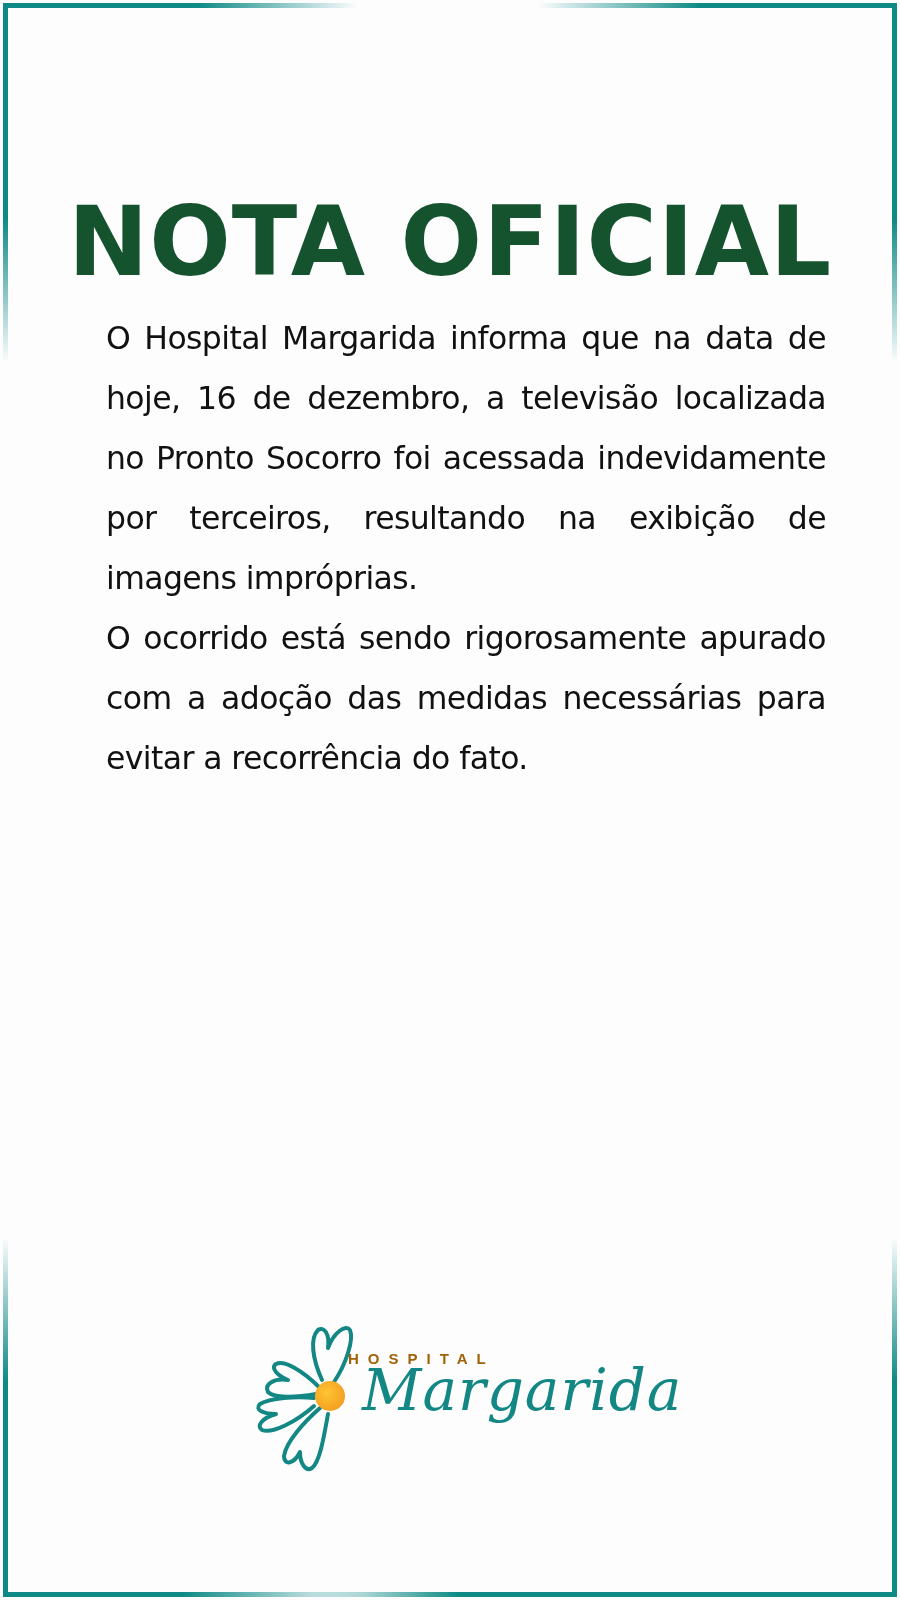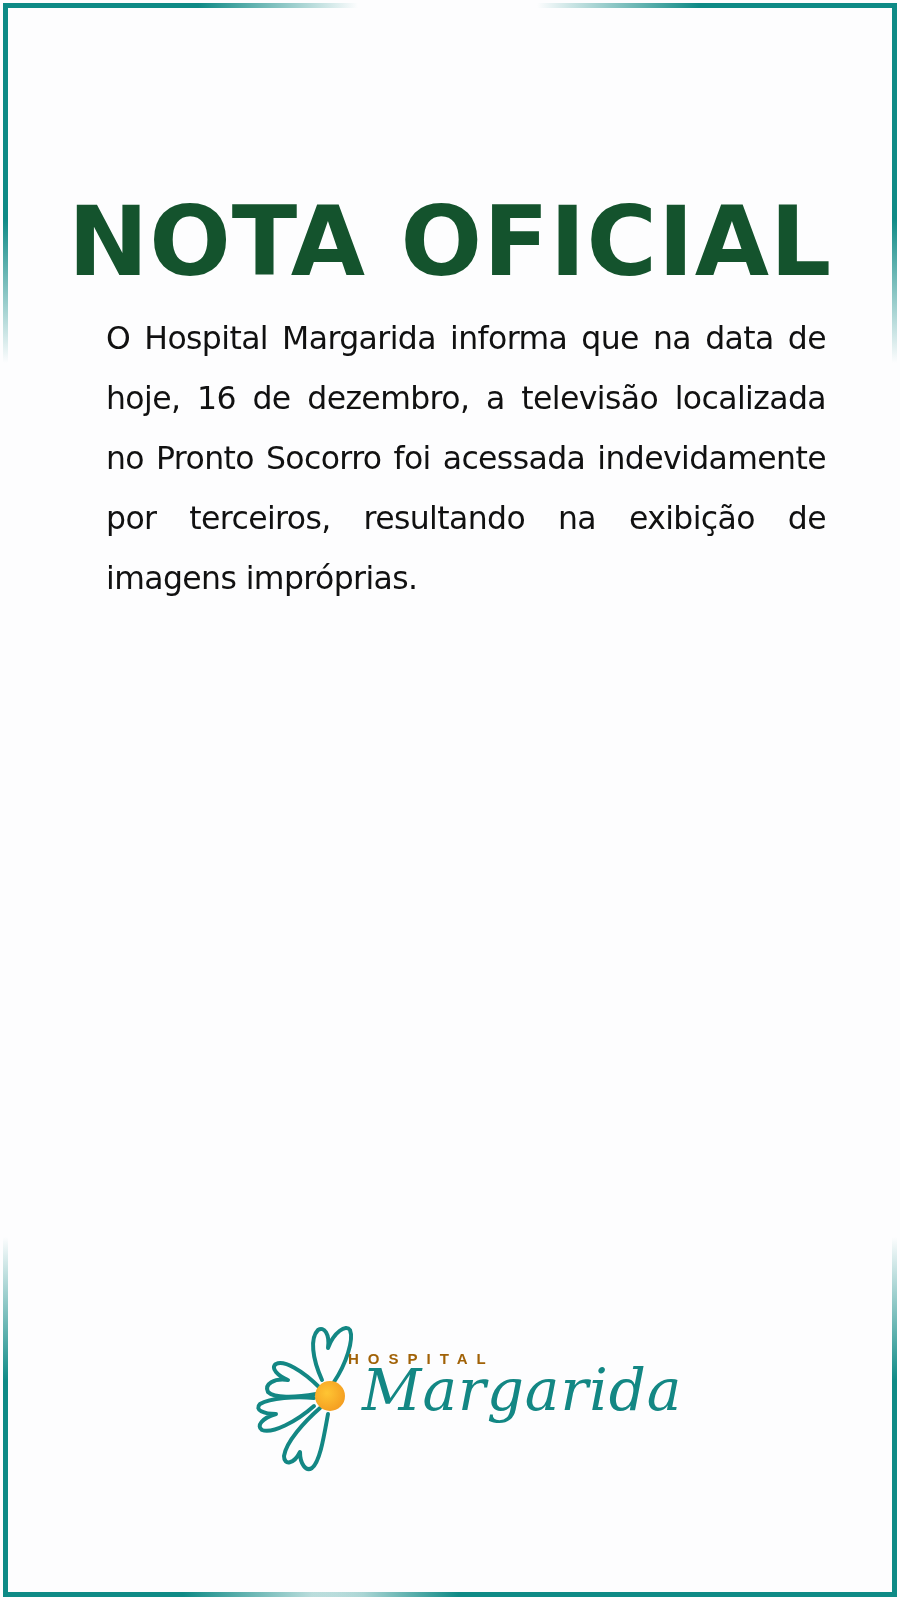--- a/index.html
+++ b/index.html
@@ -69,20 +69,21 @@
   <div class="frame-seg right-t"></div>
   <div class="frame-seg right-b"></div>
   <div class="frame-seg bot-l"></div>
   <div class="frame-seg bot-r"></div>
 </div>
 
 <h1 class="title">NOTA OFICIAL</h1>
 
 <div class="body-text">
   <p>O Hospital Margarida informa que na data de hoje, 16 de dezembro, a televisão localizada no Pronto Socorro foi acessada indevidamente por terceiros, resultando na exibição de imagens impróprias.</p>
+  <p>O ocorrido está sendo rigorosamente apurado com a adoção das medidas necessárias para evitar a recorrência do fato.</p>
 </div>
 
 <div class="logo">
   <svg width="110" height="160" viewBox="0 0 110 160">
     <defs>
       <radialGradient id="sun" cx="40%" cy="40%" r="70%">
         <stop offset="0%" stop-color="#ffc533"></stop>
         <stop offset="100%" stop-color="#f39a1f"></stop>
       </radialGradient>
     </defs>

